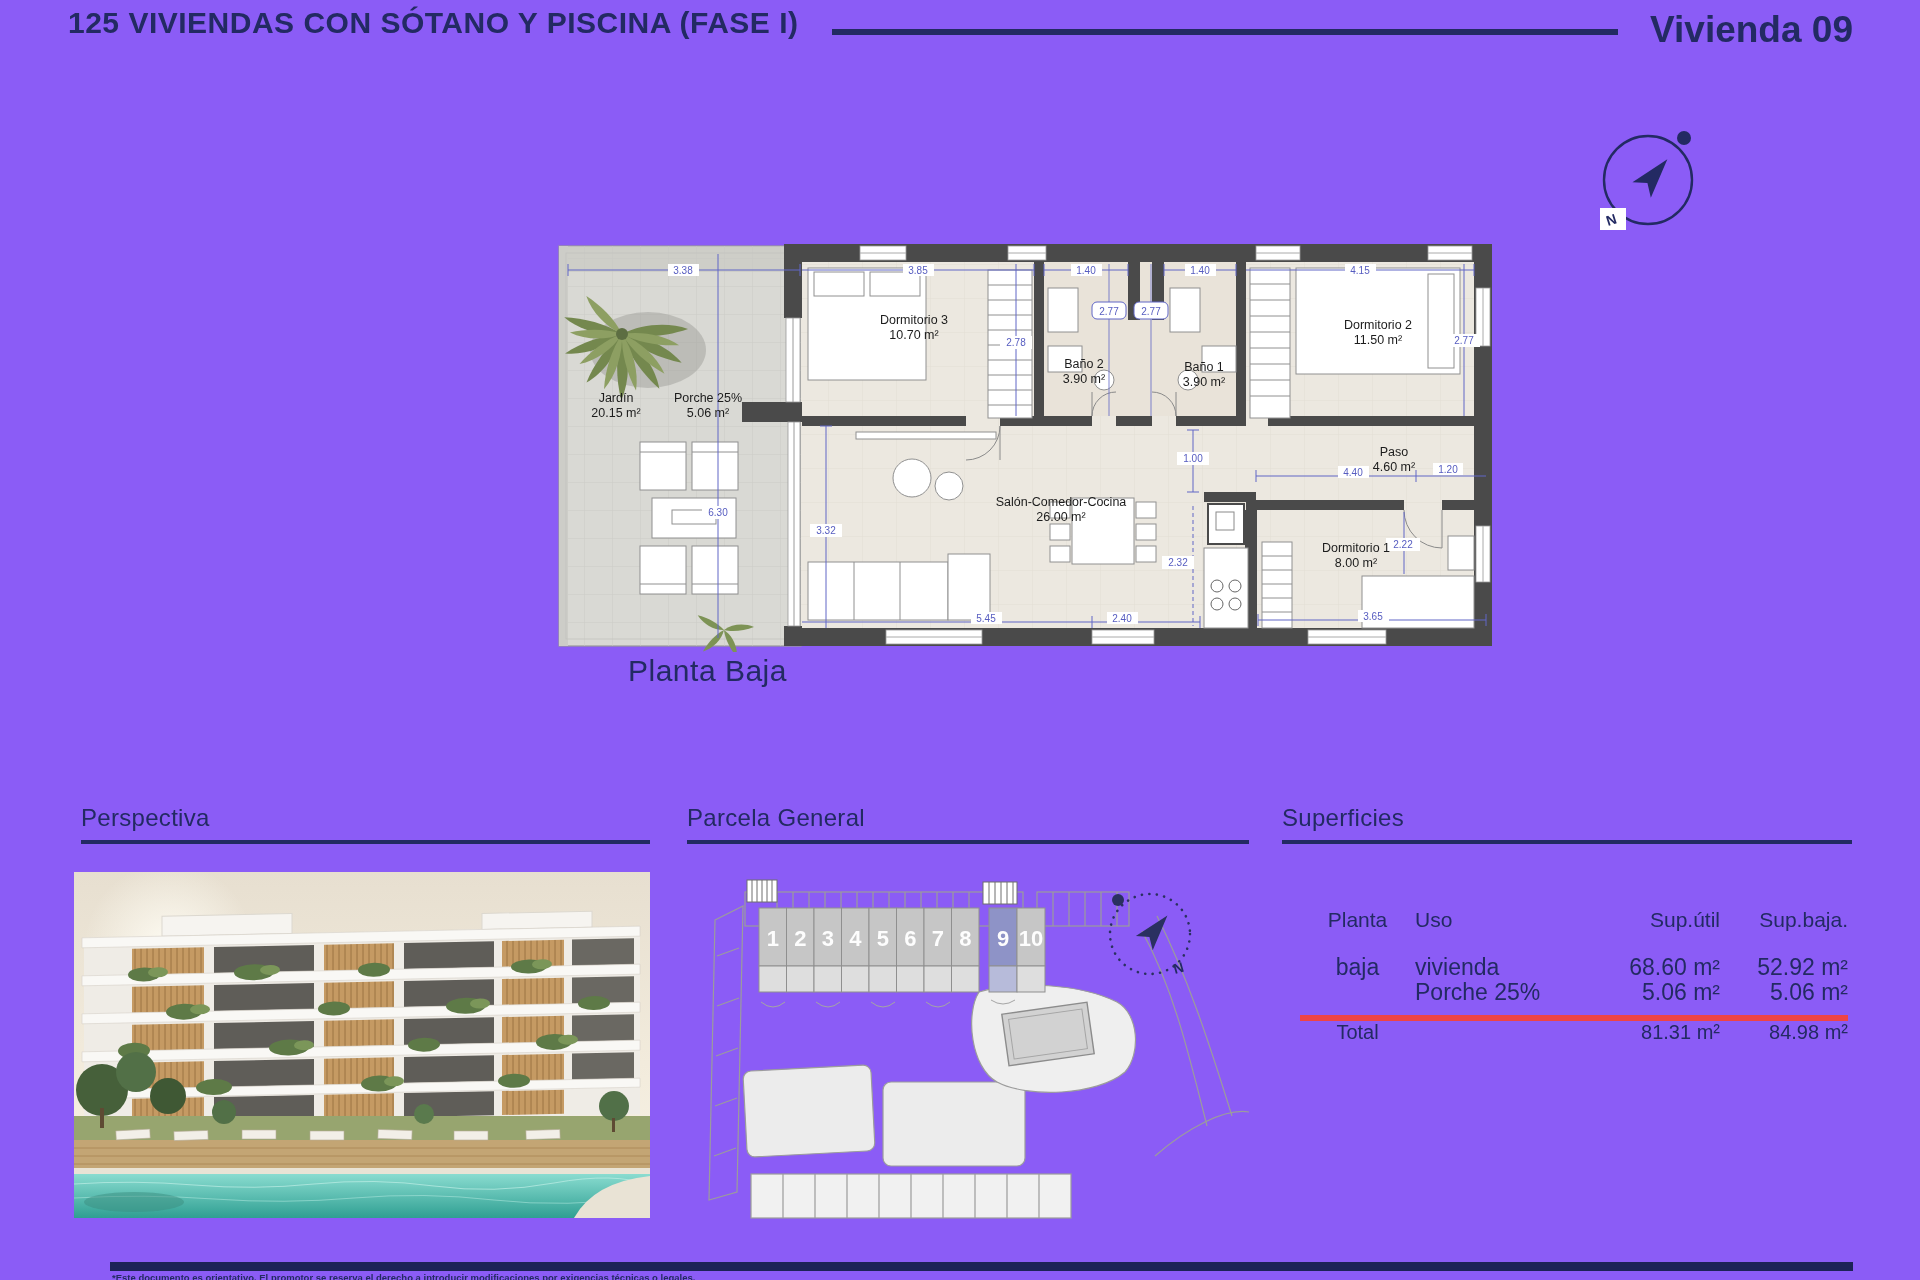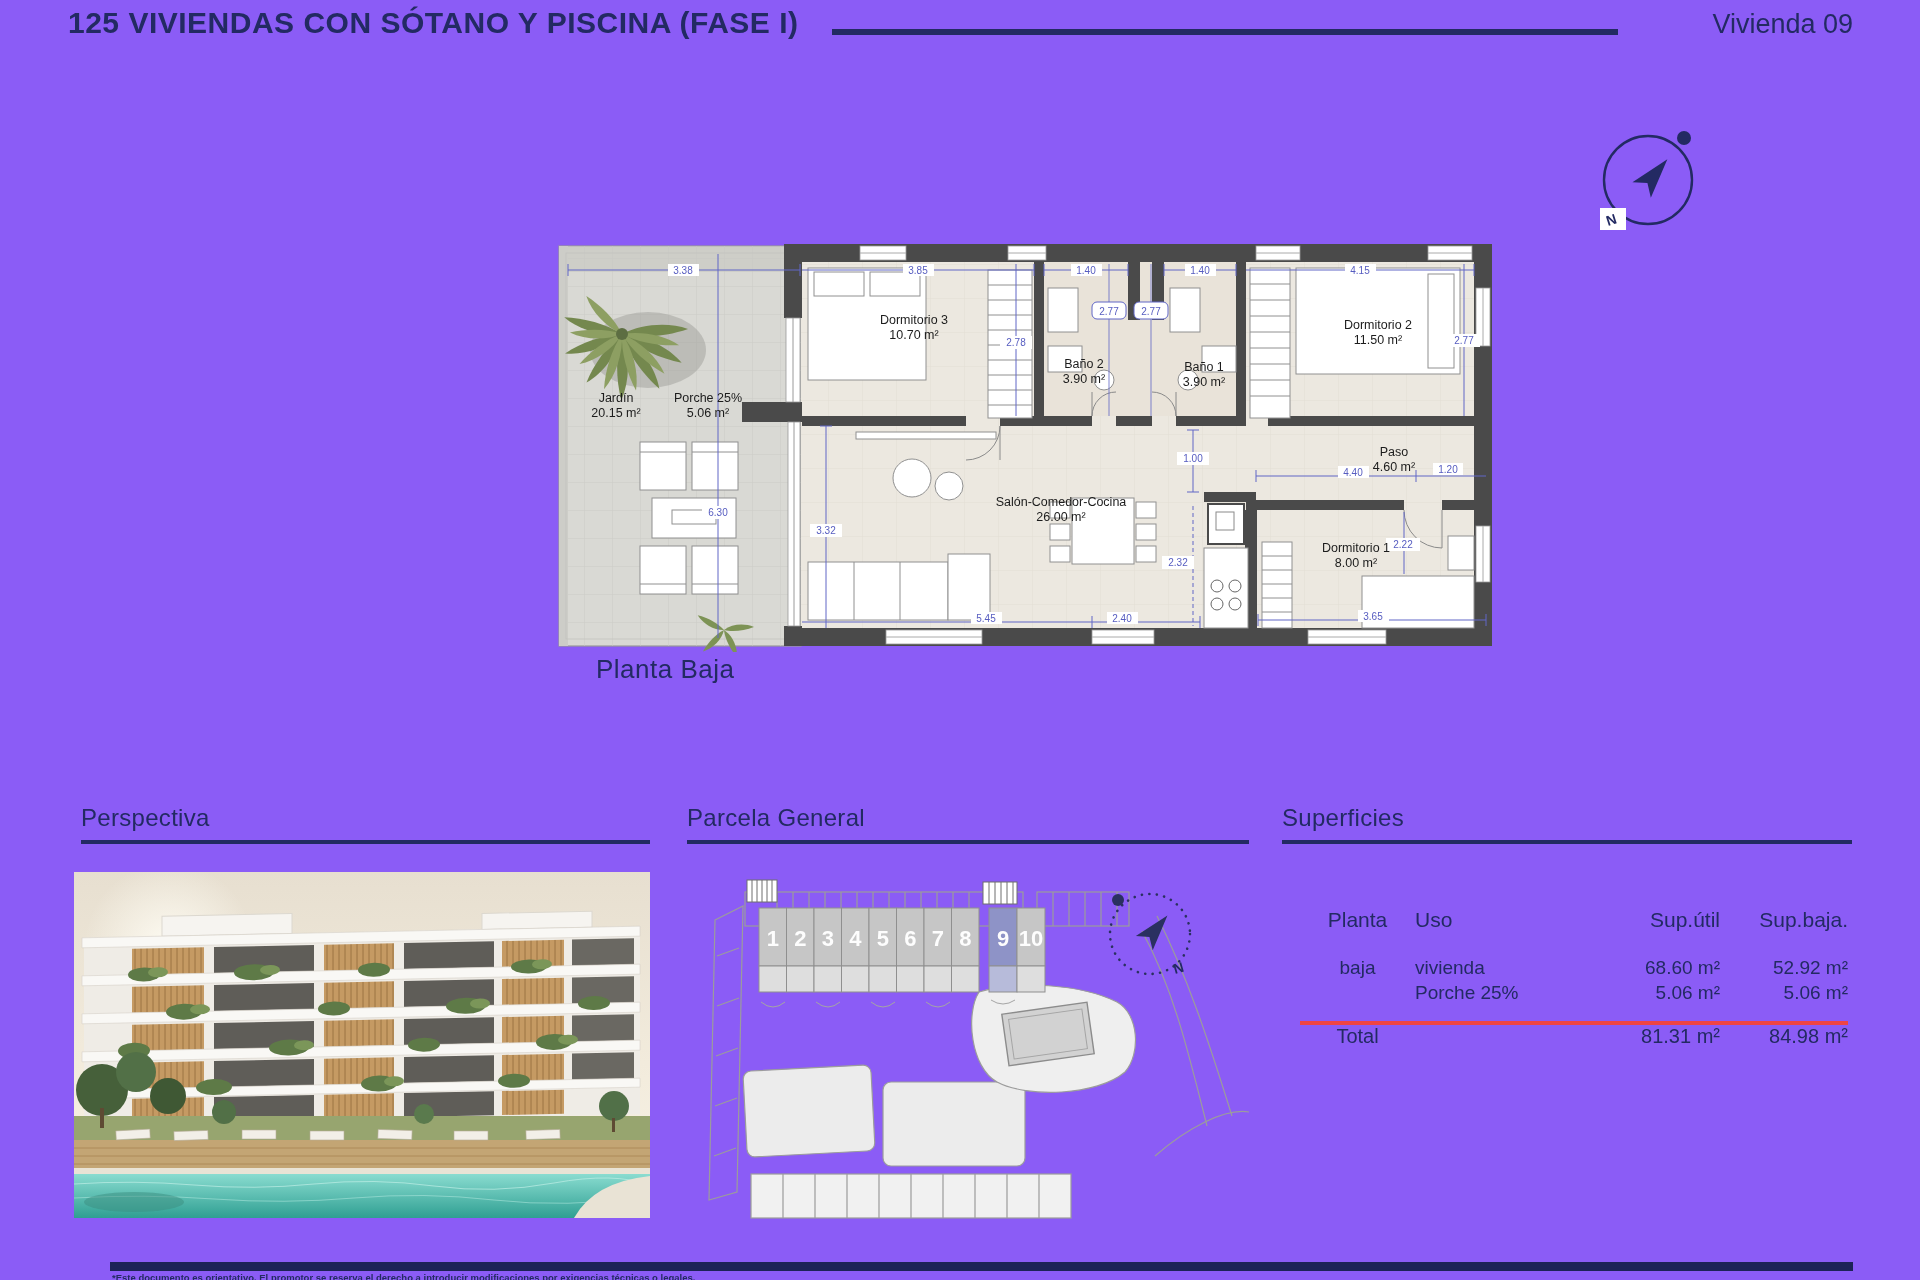--- a/index.html
+++ b/index.html
@@ -3,42 +3,42 @@
 <meta charset="utf-8">
 <style>
   html,body{margin:0;padding:0;background:#fff;}
   body{width:1920px;height:1280px;font-family:"Liberation Sans",sans-serif;}
   .page{position:relative;width:1920px;height:1280px;overflow:hidden;background:#8b5cf6;}
   .abs{position:absolute;}
 
   
   .header-title{left:68px;top:6px;font-size:30px;font-weight:bold;color:#232a63;letter-spacing:.5px;white-space:nowrap;}
   .header-rule{left:832px;top:29px;width:786px;height:6px;background:#232a63;}
-  .header-unit{right:67px;top:9px;font-size:27px;font-weight:normal;color:#232a63;}
+  .header-unit{right:67px;top:9px;font-size:37px;font-weight:bold;color:#232a63;}
 
   
   .plan-svg{left:556px;top:230px;}
-  .planta-label{left:596px;top:654px;font-size:26px;color:#232a63;letter-spacing:.5px;}
+  .planta-label{left:628px;top:654px;font-size:30px;color:#232a63;letter-spacing:.5px;}
 
   
   .sec-title{top:804px;font-size:24px;color:#232a63;letter-spacing:.3px;}
   .sec-rule{top:840px;height:4px;background:#232a63;}
   .t-persp{left:81px;} .r-persp{left:81px;width:569px;}
   .t-parc{left:687px;} .r-parc{left:687px;width:562px;}
   .t-sup{left:1282px;text-align:right;} .r-sup{left:1282px;width:570px;}
 
   .persp-svg{left:74px;top:872px;}
   .parc-svg{left:687px;top:856px;}
 
   
   .sup-table{left:1300px;top:908px;width:548px;color:#232a63;}
   .sup-row{display:grid;grid-template-columns:115px 165px 140px 128px;}
   .c1{text-align:center;} .c2{} .c3{text-align:right;} .c4{text-align:right;}
   .sup-head{font-size:21px;padding-bottom:7px;border-bottom:7px solid #8b5cf6;}
-  .sup-body{font-size:19px;line-height:25px;padding-top:9px;padding-bottom:16px;border-bottom:4px solid #ef4444;}
+  .sup-body{font-size:23px;line-height:25px;padding-top:9px;padding-bottom:10px;border-bottom:6px solid #ef4444;}
   .sup-total{font-size:20px;padding-top:0;font-weight:500;}
 
   
   .footer-bar{left:110px;top:1262px;width:1743px;height:9px;background:#1d2357;}
   .footer-text{left:112px;top:1272px;font-size:9.5px;font-weight:bold;color:#232a63;white-space:nowrap;}
 
   
   text{font-family:"Liberation Sans",sans-serif;}
   .room-t{font-size:12.5px;fill:#1c1c1c;text-anchor:middle;}
   .dim-t{font-size:10px;fill:#565cc0;text-anchor:middle;}

